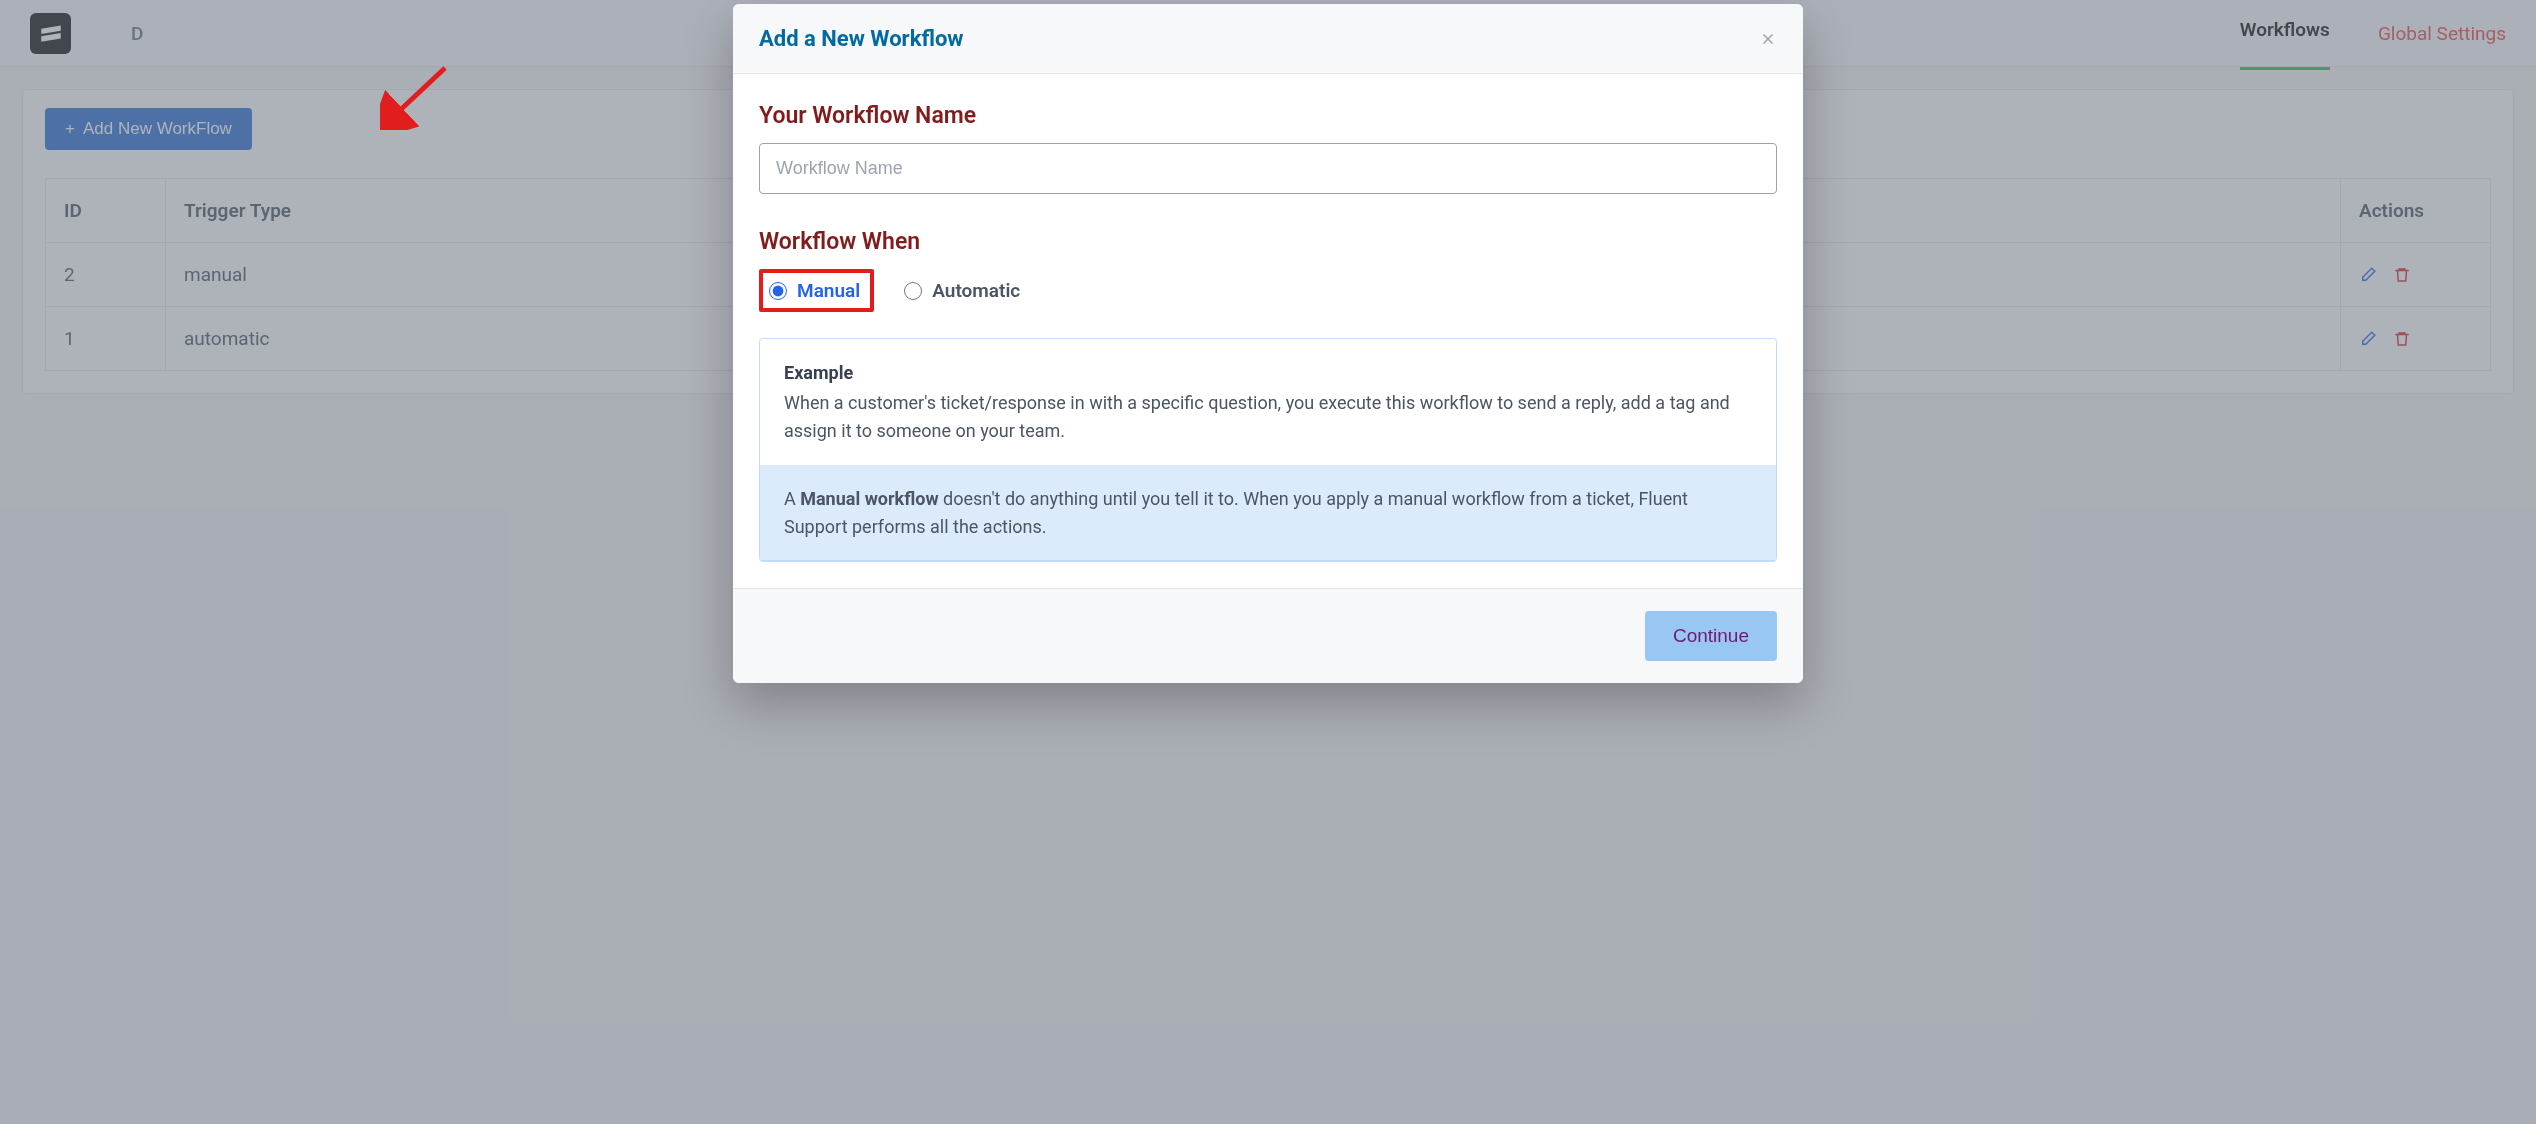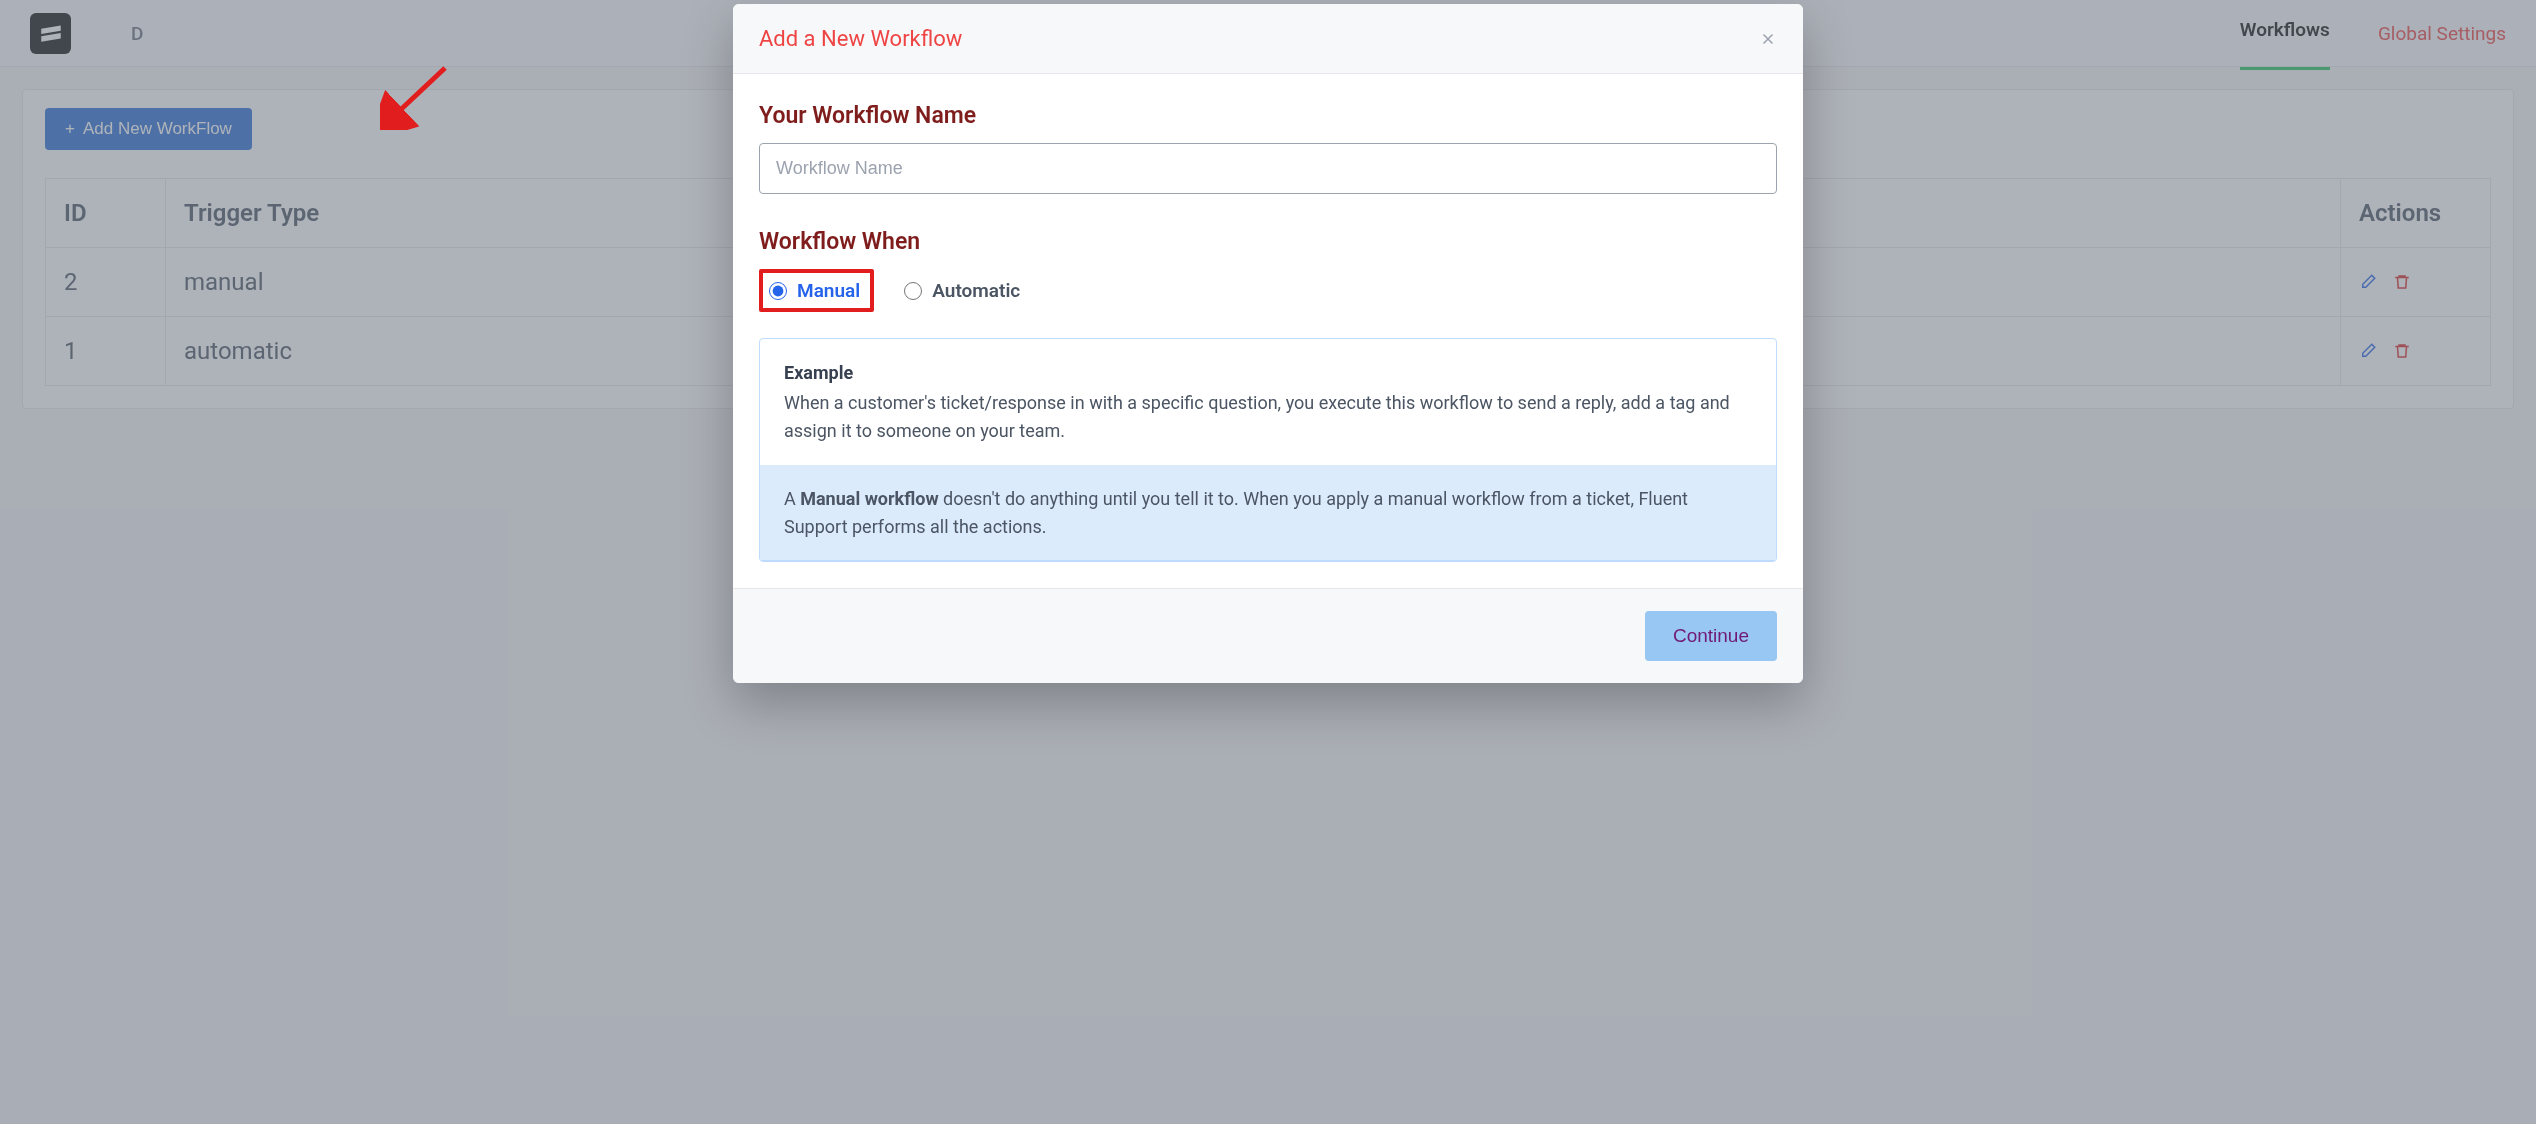--- a/index.html
+++ b/index.html
@@ -18,32 +18,32 @@
 
   .content-area { padding: 22px; }
   .panel { background: #fff; border: 1px solid #e5e7eb; border-radius: 4px; padding: 0; }
   .panel-head { display: flex; align-items: center; padding: 18px 22px; }
   .panel-title { font-size: 26px; font-weight: 700; color: #111; flex: 1; }
   .add-btn { background: #2970d6; color: #fff; border: none; border-radius: 4px; padding: 11px 20px; font-size: 17px; display: flex; align-items: center; cursor: pointer; }
   .add-btn .plus { margin-right: 8px; font-size: 17px; }
 
   .table-wrap { padding: 22px; padding-top: 10px; }
   table { width: 100%; border-collapse: collapse; border: 1px solid #e5e7eb; }
-  th, td { text-align: left; padding: 20px 18px; border: 1px solid #e5e7eb; font-size: 24px; color: #4b5563; }
+  th, td { text-align: left; padding: 20px 18px; border: 1px solid #e5e7eb; font-size: 19px; color: #4b5563; }
   th { font-weight: 600; background: #fff; }
   .row-actions { display: flex; gap: 16px; }
   .icon-btn { width: 18px; height: 18px; cursor: pointer; }
 
   
   .overlay { position: absolute; inset: 0; background: rgba(107,114,128,0.55); }
 
   
   .modal { position: absolute; top: 4px; left: 50%; transform: translateX(-50%); width: 1070px; background: #fff; border-radius: 6px; box-shadow: 0 20px 50px rgba(0,0,0,0.25); overflow: hidden; }
   .modal-head { background: #f6f8fa; padding: 22px 26px; display: flex; align-items: center; border-bottom: 1px solid #e5e7eb; }
-  .modal-title { font-size: 22px; font-weight: 400; color: #ef4444; flex: 1; }
+  .modal-title { font-size: 22px; font-weight: 700; color: #0369a1; flex: 1; }
   .close-btn { width: 18px; height: 18px; cursor: pointer; color: #9ca3af; }
   .modal-body { padding: 28px 26px 26px; background: #fff; }
 
   .form-label { font-size: 23px; font-weight: 600; color: #7f1d1d; margin-bottom: 14px; display: block; }
   .text-input { width: 100%; border: 1px solid #9ca3af; border-radius: 4px; padding: 14px 16px; font-size: 18px; color: #111; }
   .text-input::placeholder { color: #9ca3af; }
 
   .radio-row { display: flex; align-items: center; gap: 30px; margin-top: 12px; margin-bottom: 26px; }
   .radio-opt { display: flex; align-items: center; gap: 10px; cursor: pointer; }
   .radio-opt input { width: 18px; height: 18px; accent-color: #2563eb; }

